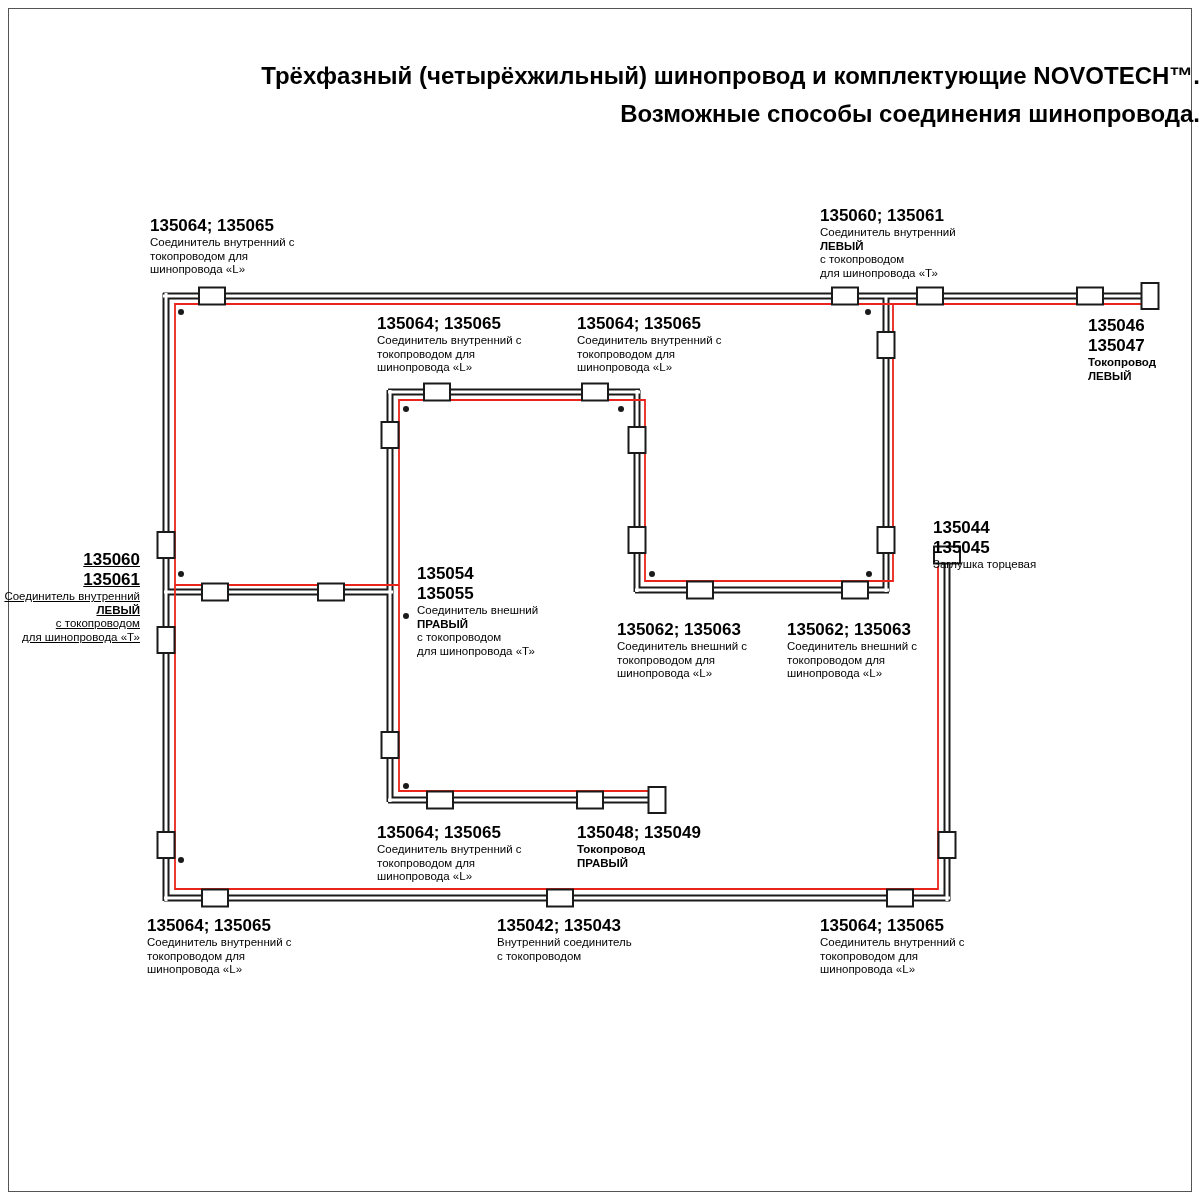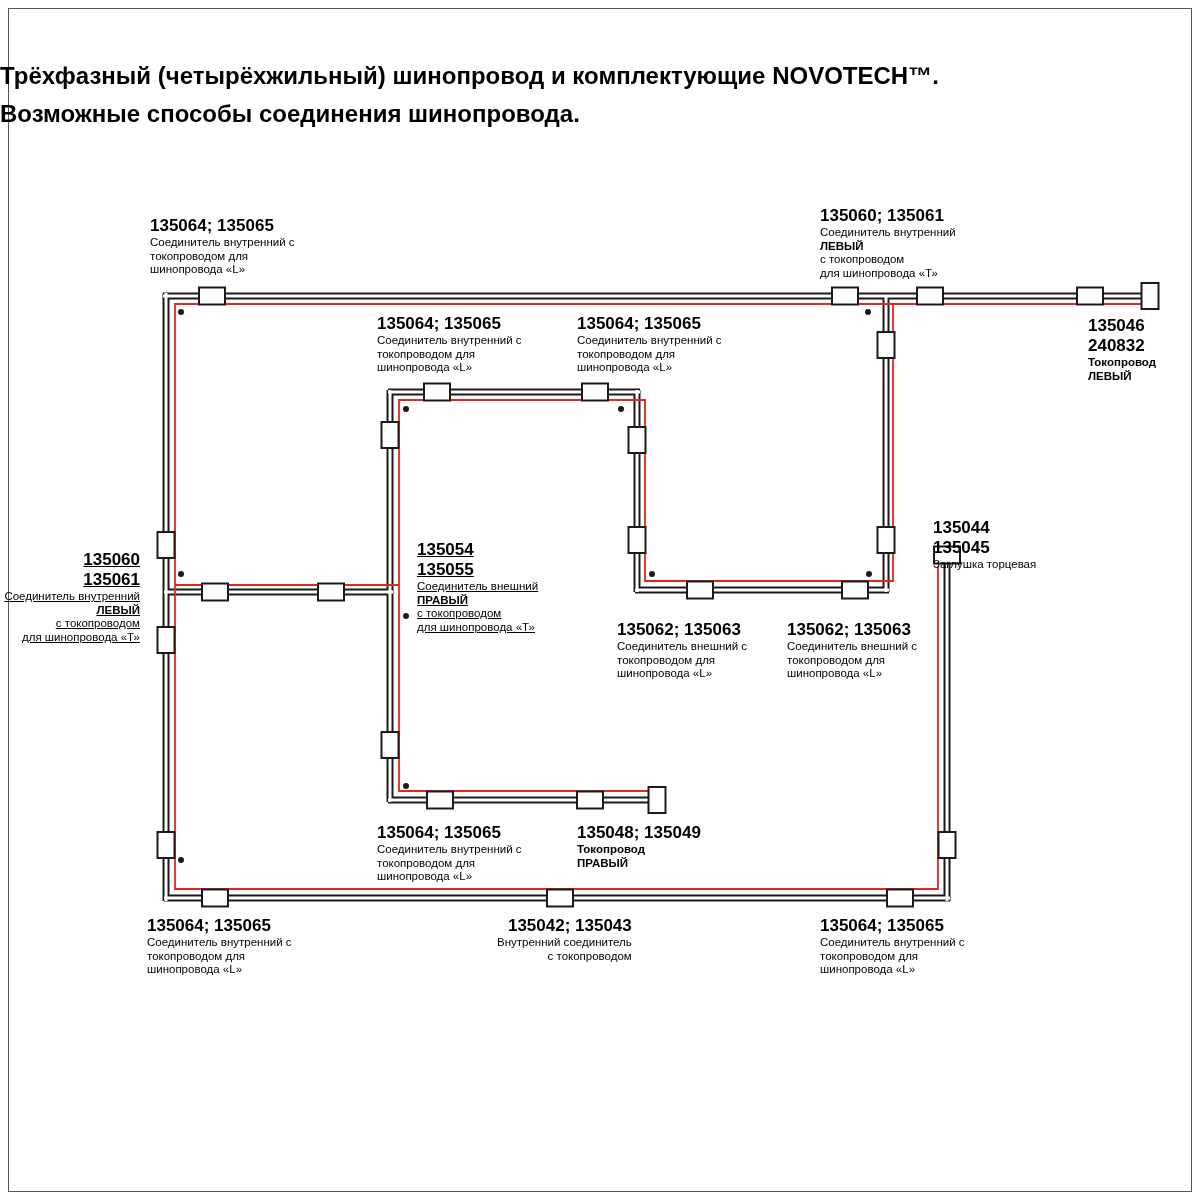--- a/index.html
+++ b/index.html
@@ -2,21 +2,21 @@
 <html><head>
 <meta charset="utf-8">
 <style>
   html,body{margin:0;padding:0;}
   body{
     width:1200px;height:1200px;position:relative;overflow:hidden;
     background:#ffffff;font-family:"Liberation Sans",sans-serif;color:#000;
   }
   .frame{position:absolute;left:8px;top:8px;width:1182px;height:1182px;
     border:1px solid #555;pointer-events:none;}
-  .title{position:absolute;top:62px;left:0;width:100%;text-align:left;
+  .title{position:absolute;top:62px;left:0;width:100%;text-align:right;
     font-weight:bold;font-size:24px;line-height:28px;}
   .title .t2{margin-top:10px;}
   svg.diagram{position:absolute;left:0;top:0;width:1200px;height:1200px;}
   .labels{position:absolute;left:0;top:0;width:1200px;height:1200px;pointer-events:none;}
   .plabel{position:absolute;white-space:nowrap;}
   .ln-num{font-size:17px;font-weight:bold;line-height:20px;}
   .ln-d{font-size:11.5px;line-height:13.5px;}
   .ln-db{font-size:11.5px;font-weight:bold;line-height:13.5px;}
 </style>
 </head>
@@ -104,21 +104,21 @@
     </div>
     <div class="plabel" style="left: 820px; top: 206px;">
       <div class="ln-num">135060; 135061</div>
       <div class="ln-d">Соединитель внутренний</div>
       <div class="ln-db">ЛЕВЫЙ</div>
       <div class="ln-d">с токопроводом</div>
       <div class="ln-d">для шинопровода «Т»</div>
     </div>
     <div class="plabel" style="left: 1088px; top: 316px;">
       <div class="ln-num">135046</div>
-      <div class="ln-num">240832</div>
+      <div class="ln-num">135047</div>
       <div class="ln-db">Токопровод</div>
       <div class="ln-db">ЛЕВЫЙ</div>
     </div>
     <div class="plabel" style="left: 377px; top: 314px;">
       <div class="ln-num">135064; 135065</div>
       <div class="ln-d">Соединитель внутренний с</div>
       <div class="ln-d">токопроводом для</div>
       <div class="ln-d">шинопровода «L»</div>
     </div>
     <div class="plabel" style="left: 577px; top: 314px;">
@@ -133,21 +133,21 @@
       <div class="ln-d">Заглушка торцевая</div>
     </div>
     <div class="plabel" style="right: 1060px; text-align: right; top: 550px; text-decoration: underline;">
       <div class="ln-num">135060</div>
       <div class="ln-num">135061</div>
       <div class="ln-d">Соединитель внутренний</div>
       <div class="ln-db">ЛЕВЫЙ</div>
       <div class="ln-d">с токопроводом</div>
       <div class="ln-d">для шинопровода «Т»</div>
     </div>
-    <div class="plabel" style="left: 417px; top: 540px; text-decoration: underline;">
+    <div class="plabel" style="left: 417px; top: 564px;">
       <div class="ln-num">135054</div>
       <div class="ln-num">135055</div>
       <div class="ln-d">Соединитель внешний</div>
       <div class="ln-db">ПРАВЫЙ</div>
       <div class="ln-d">с токопроводом</div>
       <div class="ln-d">для шинопровода «Т»</div>
     </div>
     <div class="plabel" style="left: 617px; top: 620px;">
       <div class="ln-num">135062; 135063</div>
       <div class="ln-d">Соединитель внешний с</div>
@@ -170,21 +170,21 @@
       <div class="ln-num">135048; 135049</div>
       <div class="ln-db">Токопровод</div>
       <div class="ln-db">ПРАВЫЙ</div>
     </div>
     <div class="plabel" style="left: 147px; top: 916px;">
       <div class="ln-num">135064; 135065</div>
       <div class="ln-d">Соединитель внутренний с</div>
       <div class="ln-d">токопроводом для</div>
       <div class="ln-d">шинопровода «L»</div>
     </div>
-    <div class="plabel" style="left: 497px; top: 916px; text-align: right;">
+    <div class="plabel" style="left: 497px; top: 916px;">
       <div class="ln-num">135042; 135043</div>
       <div class="ln-d">Внутренний соединитель</div>
       <div class="ln-d">с токопроводом</div>
     </div>
     <div class="plabel" style="left: 820px; top: 916px;">
       <div class="ln-num">135064; 135065</div>
       <div class="ln-d">Соединитель внутренний с</div>
       <div class="ln-d">токопроводом для</div>
       <div class="ln-d">шинопровода «L»</div>
     </div>

